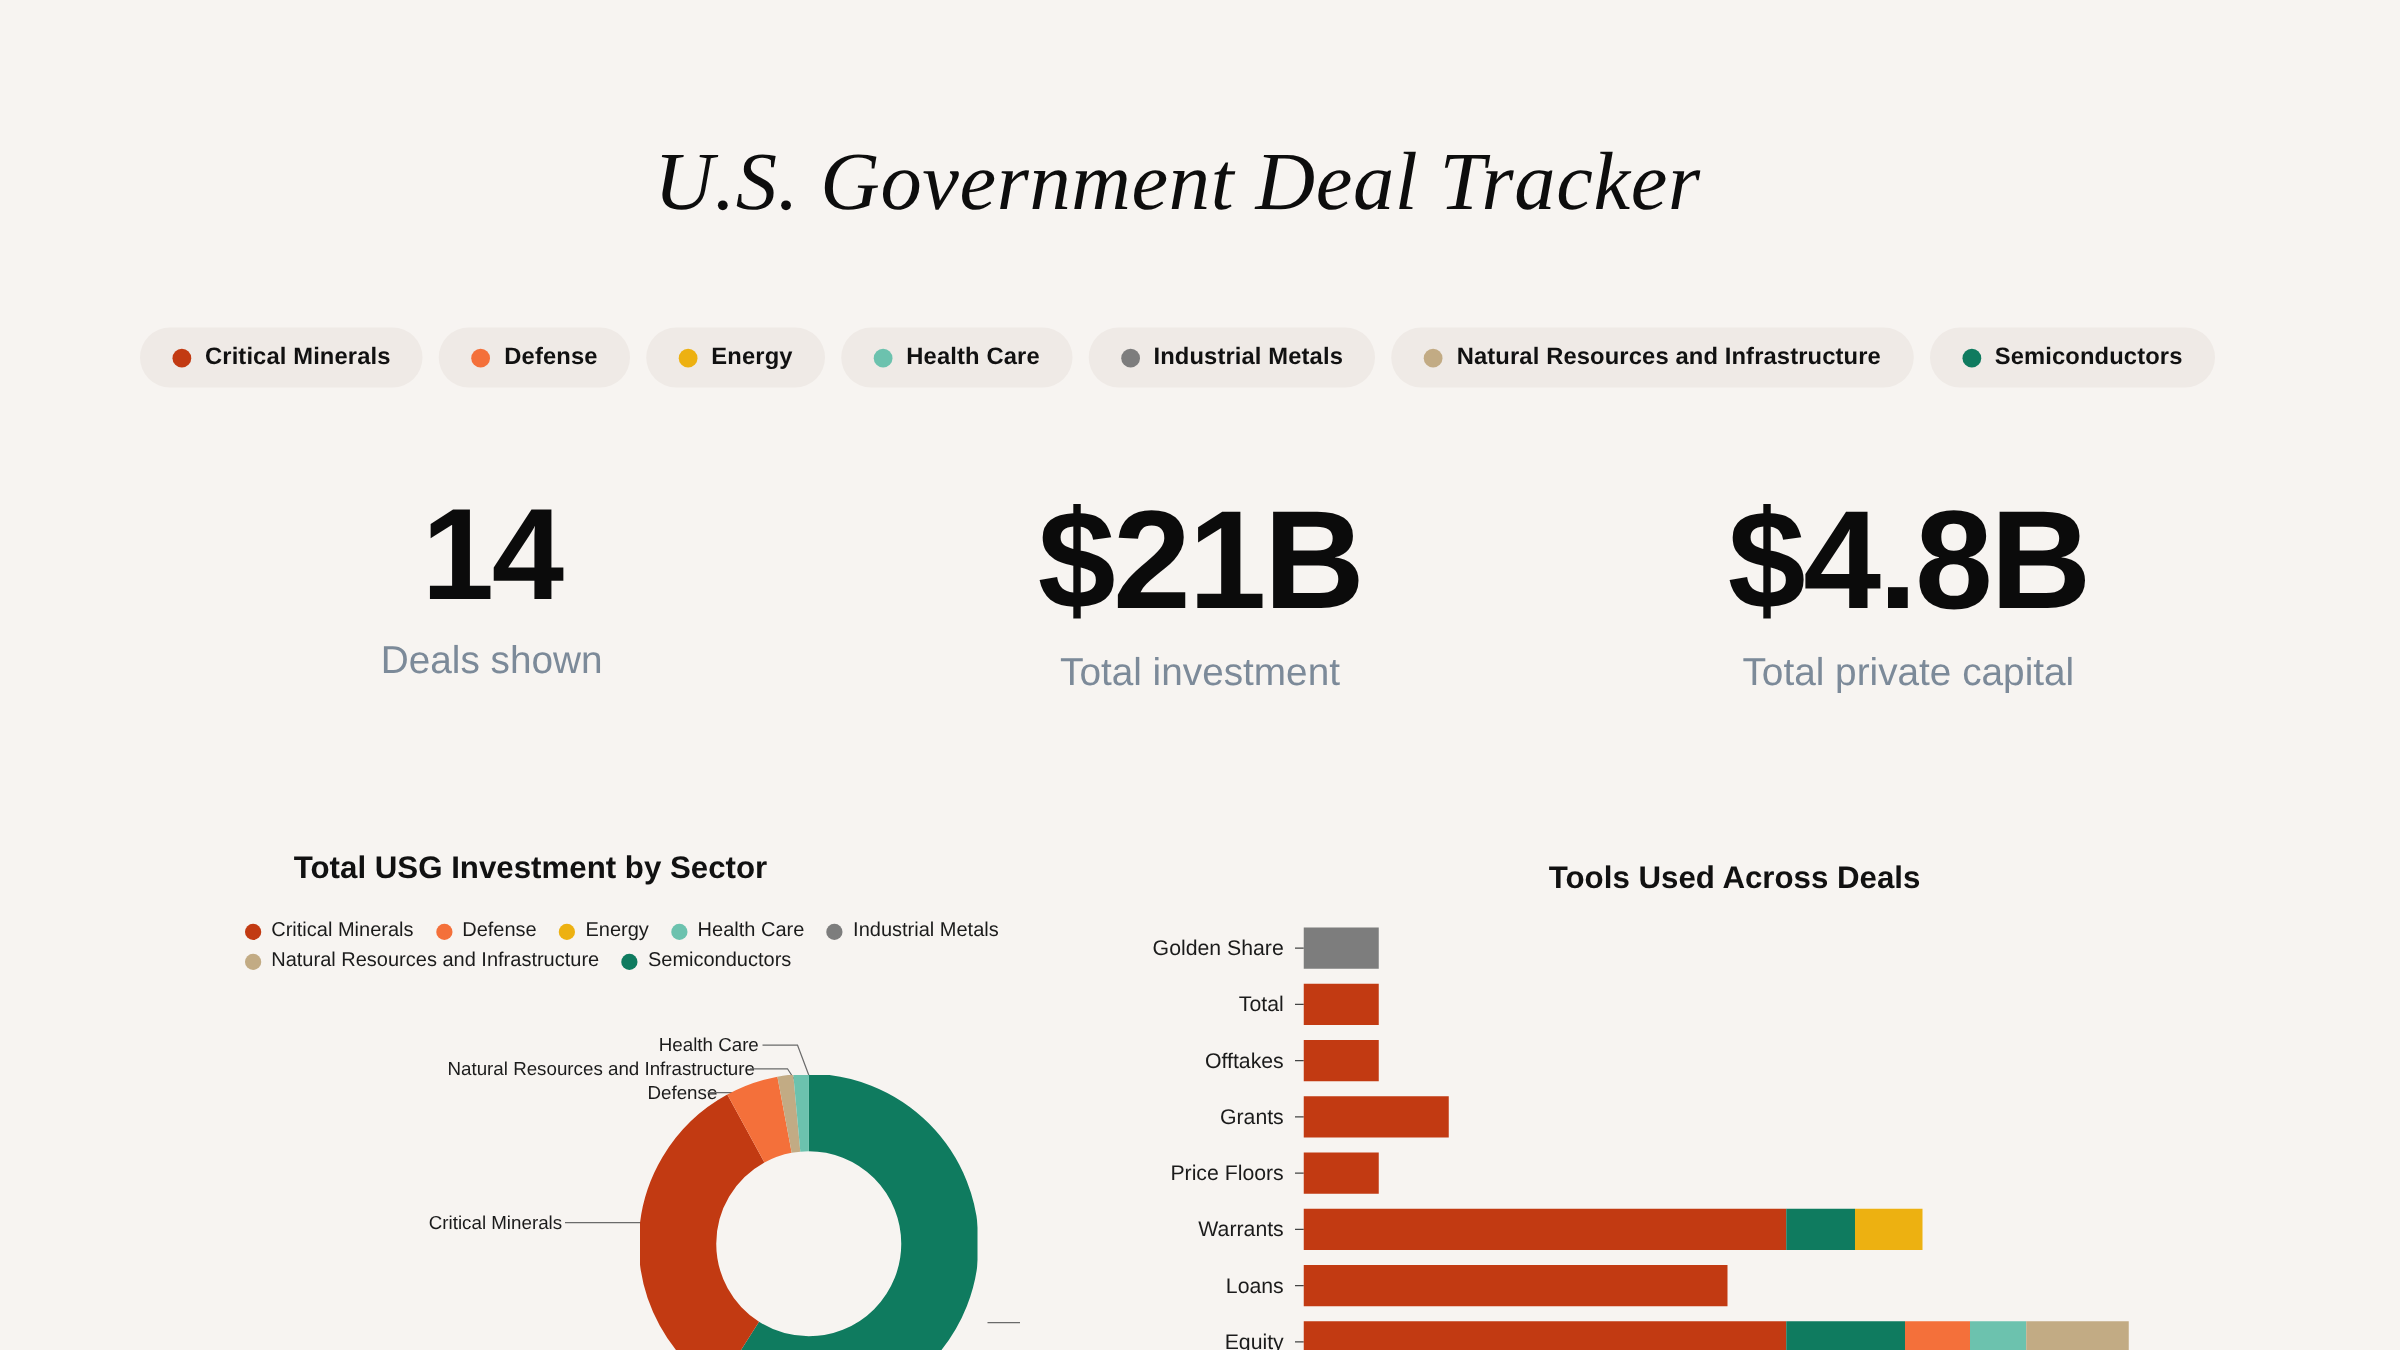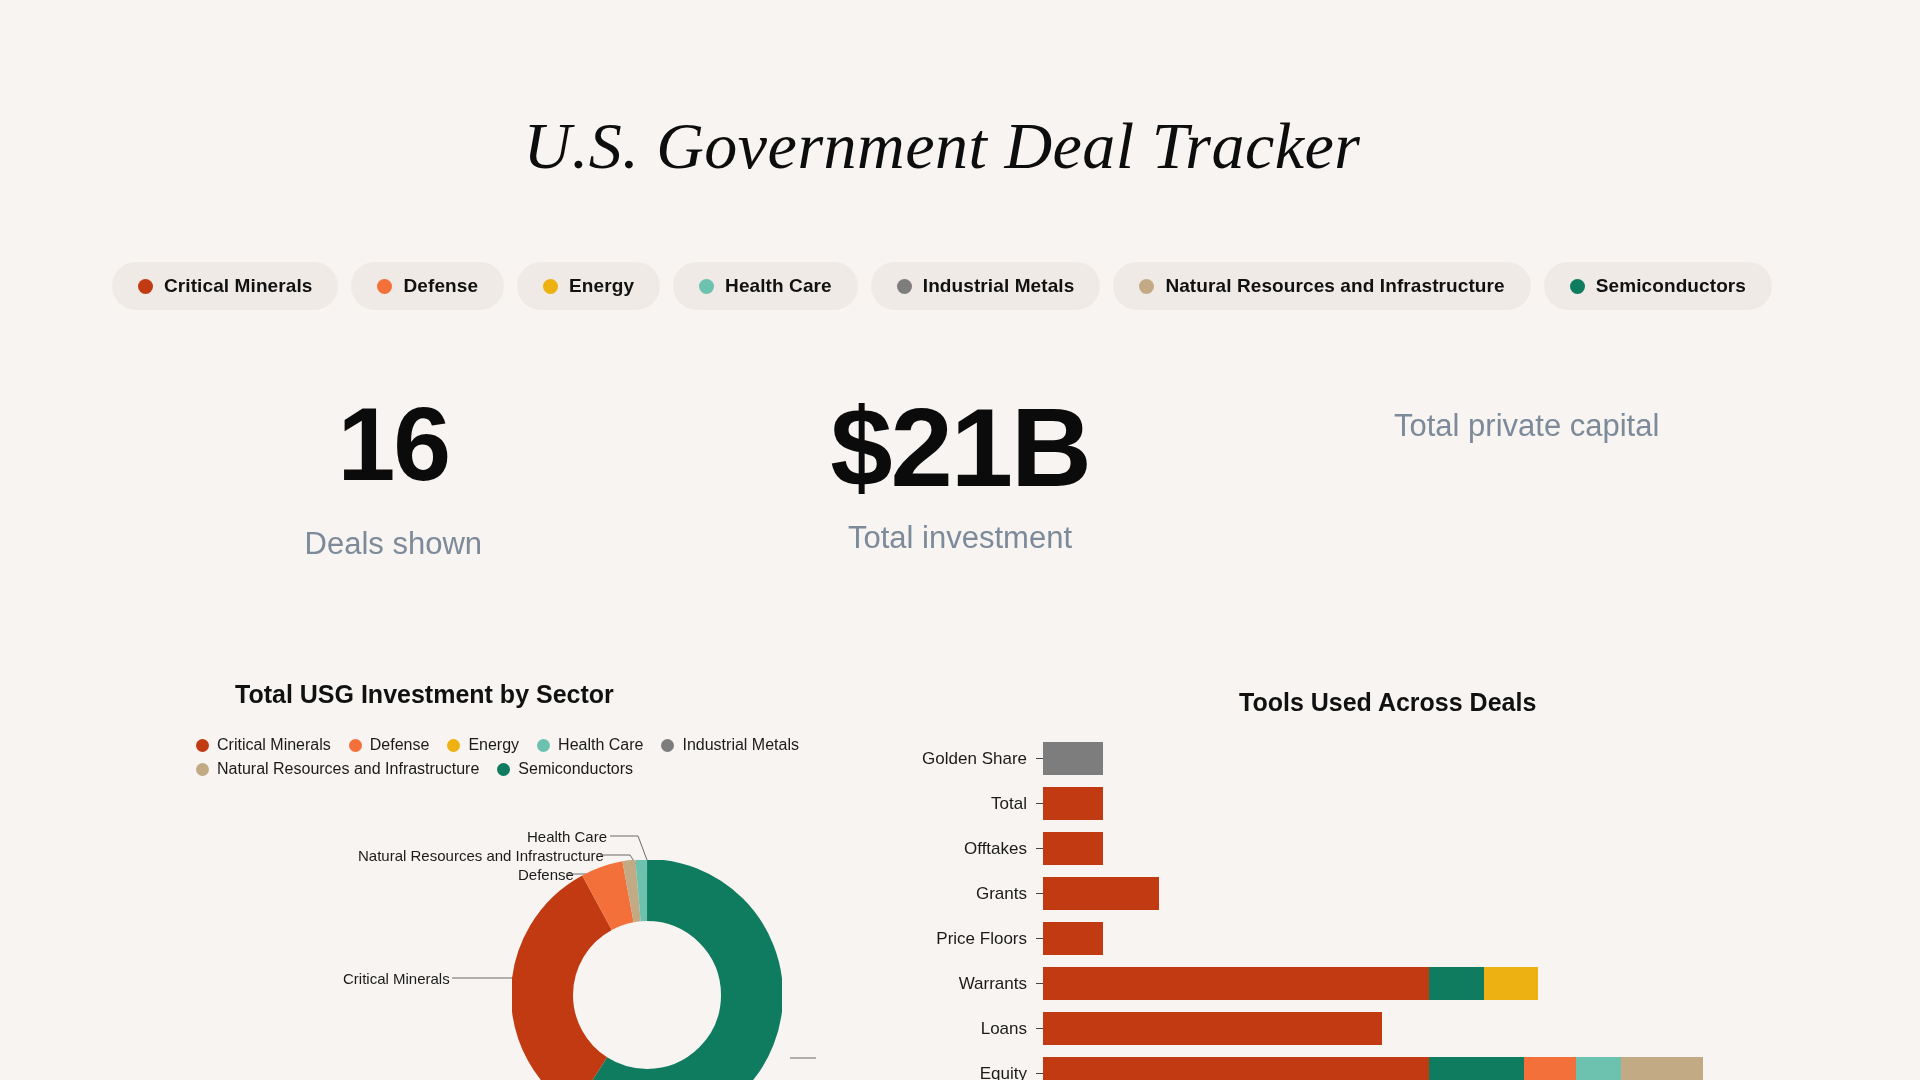--- a/index.html
+++ b/index.html
@@ -74,21 +74,21 @@
   }
   .kpi { flex: 1; text-align: center; }
   .kpi-value {
     font-size: 104px;
     font-weight: 700;
     line-height: 1.0;
     color: #0b0b0b;
     letter-spacing: -2px;
   }
   .kpi-label {
-    margin-top: 30px;
+    margin-top: 14px;
     font-size: 31px;
     color: #7c8a99;
     font-weight: 400;
   }
   #kpi-2 .kpi-value { font-size: 112px; }
   #kpi-3 .kpi-value { font-size: 112px; }
   #kpi-2 .kpi-label, #kpi-3 .kpi-label { margin-top: 16px; }
 
   
   .section-title {
@@ -217,28 +217,29 @@
       <span class="plabel">Natural Resources and Infrastructure</span>
     </div>
     <div class="pill">
       <span class="dot" style="background:#0f7b5f"></span>
       <span class="plabel">Semiconductors</span>
     </div>
   </div>
 
   <div id="kpi-row">
     <div class="kpi" id="kpi-1">
-      <div class="kpi-value">16</div>
+      <div class="kpi-value">14</div>
       <div class="kpi-label">Deals shown</div>
     </div>
     <div class="kpi" id="kpi-2">
       <div class="kpi-value">$21B</div>
       <div class="kpi-label">Total investment</div>
     </div>
     <div class="kpi" id="kpi-3">
+      <div class="kpi-value">$4.8B</div>
       <div class="kpi-label">Total private capital</div>
     </div>
   </div>
 
   <div class="section-title" id="donut-section-title">Total USG Investment by Sector</div>
 
   <div id="donut-legend">
     <div class="legend-item">
       <span class="dot" style="background:#c23a12"></span>
       <span class="llabel">Critical Minerals</span>

